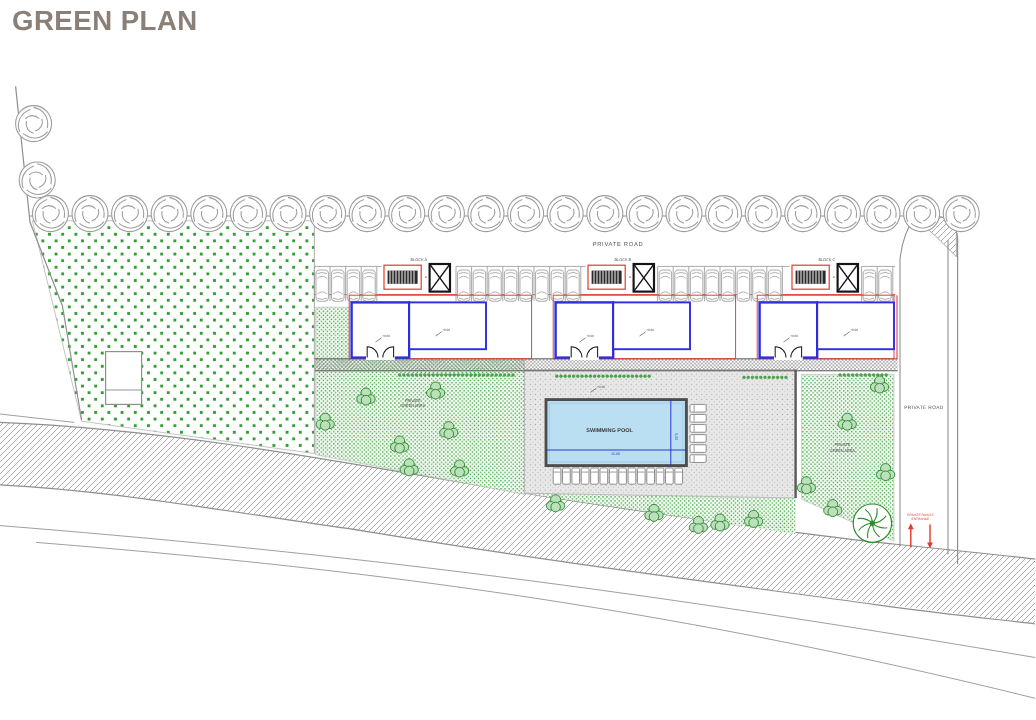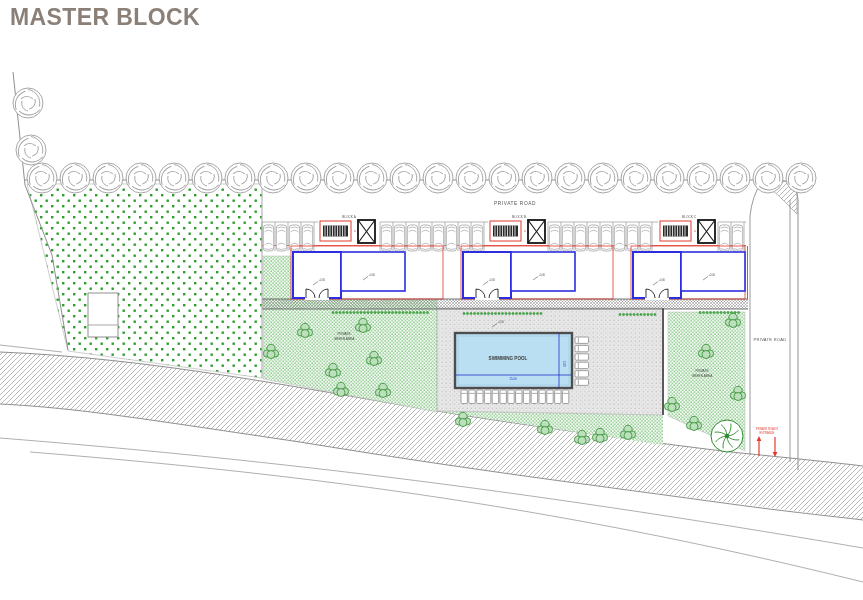--- a/index.html
+++ b/index.html
@@ -6,21 +6,21 @@
   .canvas{position:relative;width:863px;height:600px;background:#fff;overflow:hidden;
           font-family:"Liberation Sans", sans-serif;}
   .title{position:absolute;left:10px;top:4px;font-size:23px;font-weight:800;
          letter-spacing:.4px;color:#8a8078;}
   svg text{font-family:"Liberation Sans", sans-serif;}
 </style>
 </head>
 <body>
 
 <div class="canvas">
-  <div class="title">MASTER BLOCK</div>
+  <div class="title">GREEN PLAN</div>
 
   <svg width="863" height="600" viewBox="0 0 863 600" style="position:absolute;left:0;top:0">
     <defs>
       <pattern id="dotsCoarse" width="11" height="11" patternUnits="userSpaceOnUse">
         <rect x="1.5" y="1.5" width="2.4" height="2.4" fill="#2f9e2f"></rect>
         <rect x="7" y="7" width="2.4" height="2.4" fill="#2f9e2f"></rect>
       </pattern>
       <pattern id="dotsFine" width="3.4" height="3.4" patternUnits="userSpaceOnUse">
         <rect width="3.4" height="3.4" fill="#f4faf4"></rect>
         <rect x="0.4" y="0.4" width="1.1" height="1.1" fill="#3aa33a"></rect>

